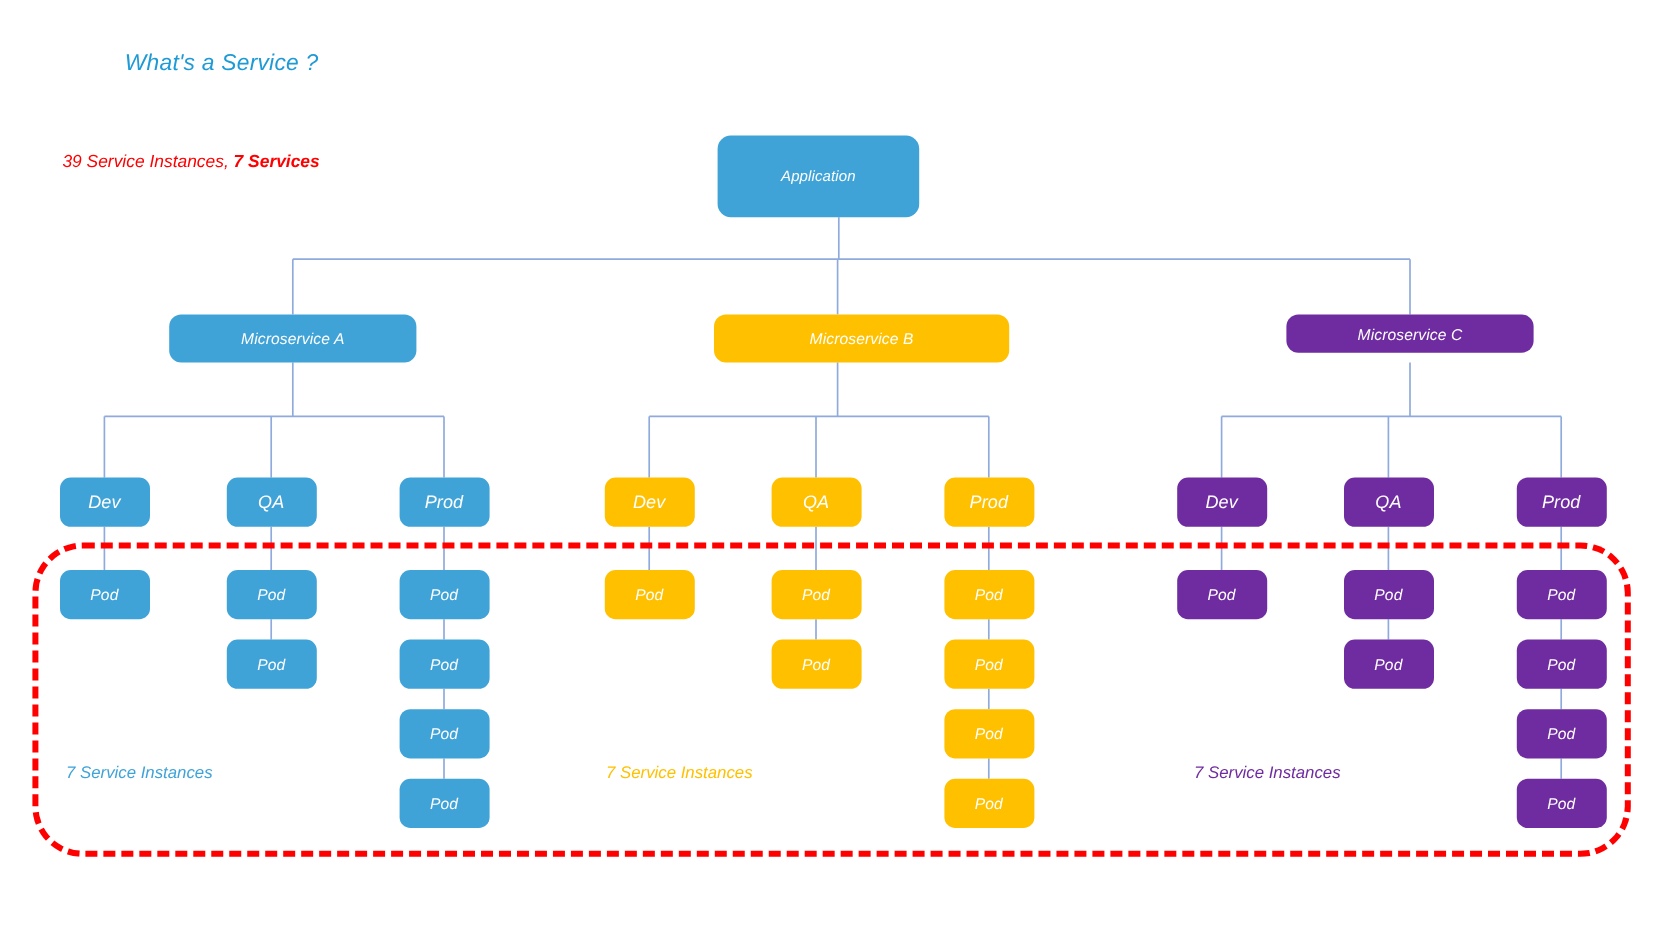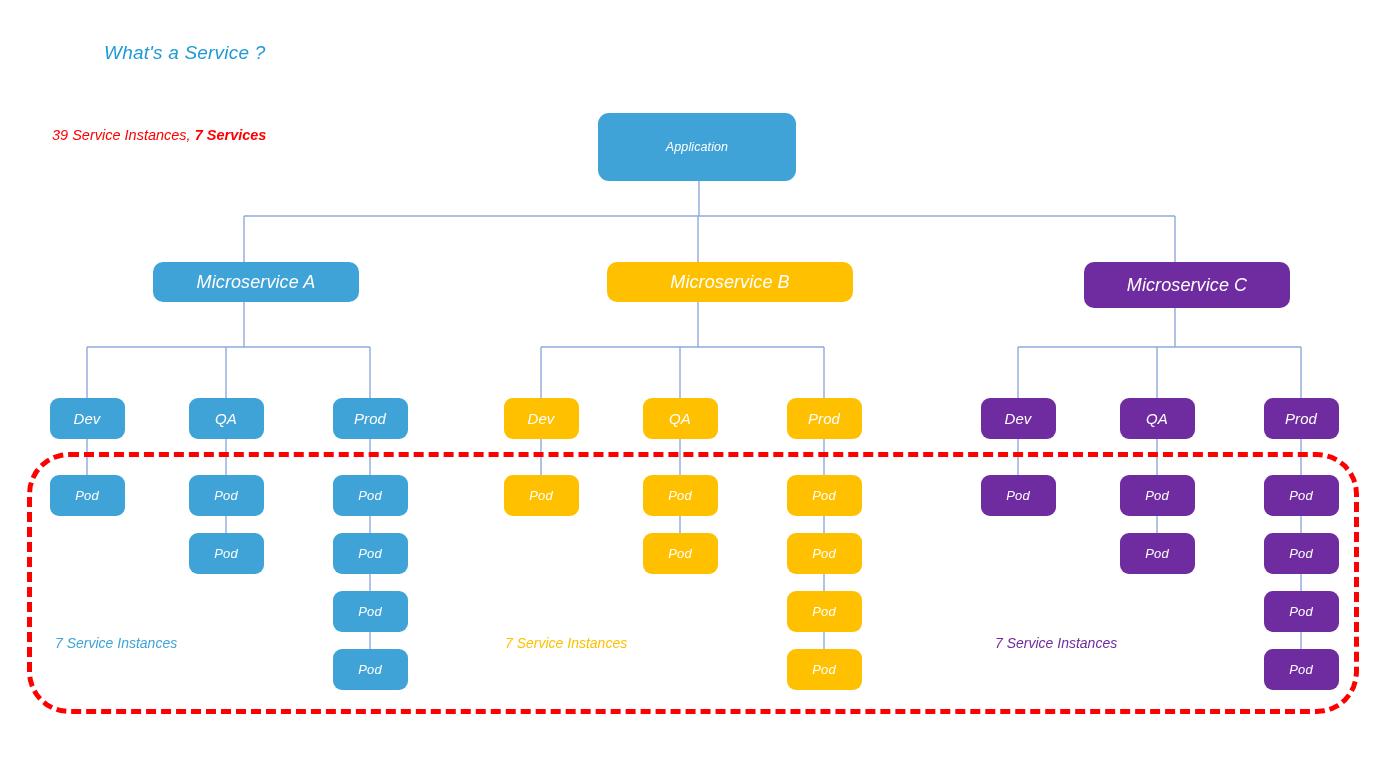--- a/index.html
+++ b/index.html
@@ -67,22 +67,21 @@
     letter-spacing: 0.1px;
     white-space: nowrap;
     z-index: 3;
   }
   .node.app {
     border-radius: 11px;
     font-size: 12.5px;
   }
   .node.ms {
     border-radius: 10px;
-    font-size: 18px;
-    margin-left: 12px;
+    font-size: 13px;
   }
   .node.env { font-size: 15px; align-items: center; }
   .node.pod { font-size: 13px; }
 
   .fill-blue   { background: #3FA3D8; }
   .fill-amber  { background: #FFC000; }
   .fill-purple { background: #6F2BA0; }
 
   
   .caption {
@@ -160,21 +159,21 @@
       <line x1="1301" y1="347" x2="1301" y2="398" stroke="#8FAADC" stroke-width="1.4"></line>
       <line x1="1301" y1="439" x2="1301" y2="475" stroke="#8FAADC" stroke-width="1.4"></line>
       <line x1="1301" y1="516" x2="1301" y2="533" stroke="#8FAADC" stroke-width="1.4"></line>
       <line x1="1301" y1="574" x2="1301" y2="591" stroke="#8FAADC" stroke-width="1.4"></line>
       <line x1="1301" y1="632" x2="1301" y2="649" stroke="#8FAADC" stroke-width="1.4"></line>
     </svg>
 
   <div class="highlight-box"></div>
 
   <div id="nodes">
-      <div class="node app fill-blue" style="left: 598px; top: 113px; width: 198px; height: 68px;">
+      <div class="node app fill-blue" style="left: 598px; top: 113px; width: 168px; height: 68px;">
         <span>Application</span>
       </div>
       <div class="node ms fill-blue" style="left: 141px; top: 262px; width: 206px; height: 40px;">
         <span>Microservice A</span>
       </div>
       <div class="node env fill-blue" style="left: 49.5px; top: 398px; width: 75px; height: 41px;">
         <span>Dev</span>
       </div>
       <div class="node pod fill-blue" style="left: 49.5px; top: 475px; width: 75px; height: 41px;">
         <span>Pod</span>
@@ -231,21 +230,21 @@
       <div class="node pod fill-amber" style="left: 786.5px; top: 533px; width: 75px; height: 41px;">
         <span>Pod</span>
       </div>
       <div class="node pod fill-amber" style="left: 786.5px; top: 591px; width: 75px; height: 41px;">
         <span>Pod</span>
       </div>
       <div class="node pod fill-amber" style="left: 786.5px; top: 649px; width: 75px; height: 41px;">
         <span>Pod</span>
       </div>
       <div class="caption cap-amber" style="left: 505px; top: 635px;">7 Service Instances</div>
-      <div class="node ms fill-purple" style="left: 1072px; top: 262px; width: 206px; height: 46px;">
+      <div class="node ms fill-purple" style="left: 1072px; top: 262px; width: 206px; height: 32px;">
         <span>Microservice C</span>
       </div>
       <div class="node env fill-purple" style="left: 980.5px; top: 398px; width: 75px; height: 41px;">
         <span>Dev</span>
       </div>
       <div class="node pod fill-purple" style="left: 980.5px; top: 475px; width: 75px; height: 41px;">
         <span>Pod</span>
       </div>
       <div class="node env fill-purple" style="left: 1119.5px; top: 398px; width: 75px; height: 41px;">
         <span>QA</span>

